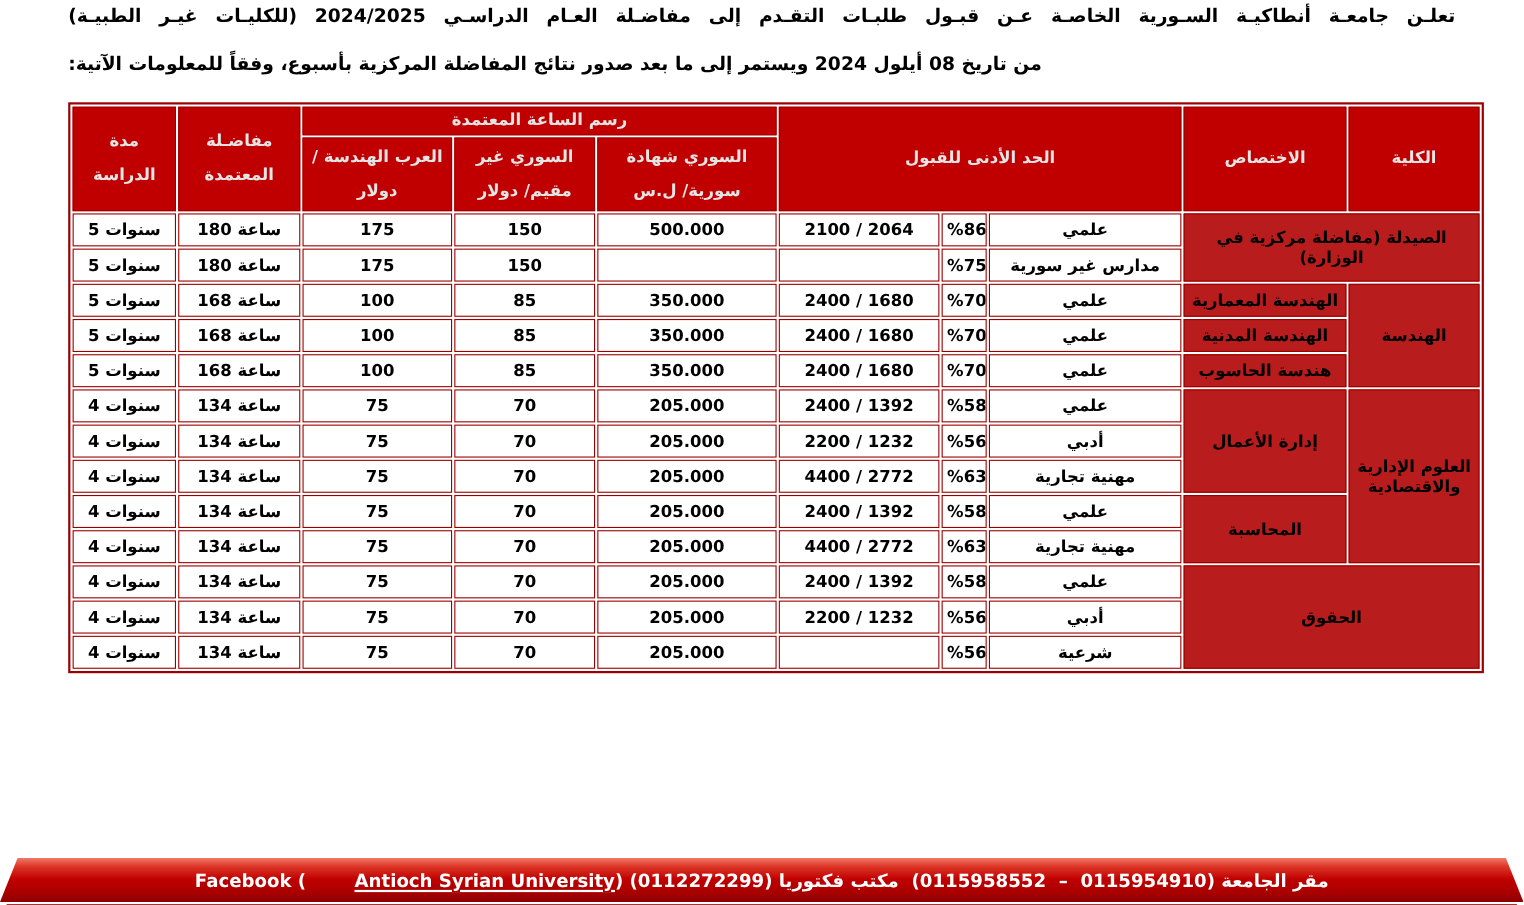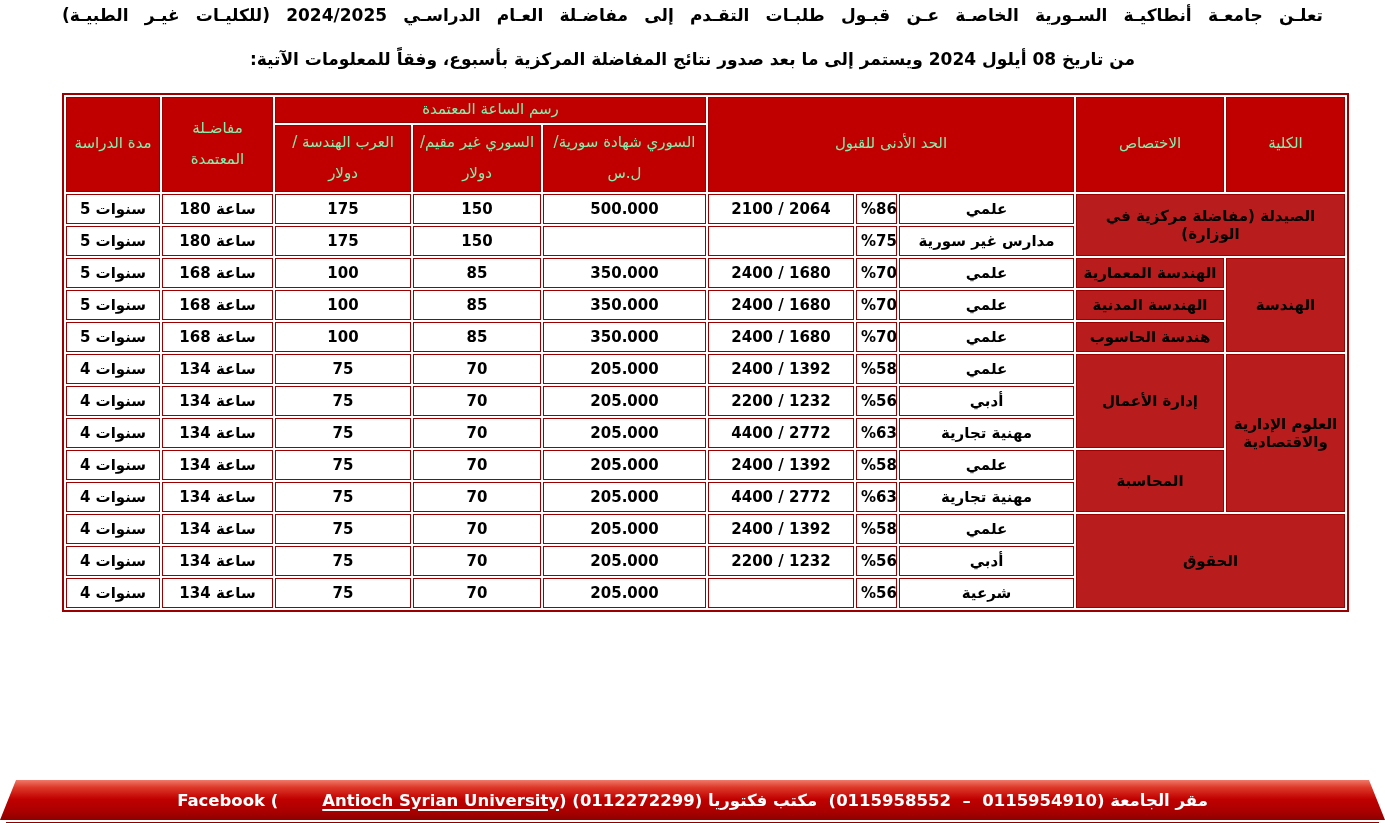--- a/index.html
+++ b/index.html
@@ -34,44 +34,44 @@
 
   .intro {
     direction: rtl;
     color: #000;
     font-weight: bold;
     font-size: 17px;
     margin: 2px 62px 0 62px;
     line-height: 1.55;
   }
   .intro.justify { text-align: justify; text-align-last: justify; }
-  .intro.rightal { text-align: center; margin-top: 18px; }
+  .intro.rightal { text-align: left; margin-top: 18px; }
 
   .tablewrap { margin: 20px 62px 0 62px; }
   table.main {
     direction: rtl;
     width: 1261px;
     table-layout: fixed;
     border-collapse: separate;
     border-spacing: 2px;
     background: #fff;
     border: 2px solid var(--border);
   }
   table.main th, table.main td {
     border: 1.5px solid var(--border);
     text-align: center;
     vertical-align: middle;
     padding: 1px 4px;
     overflow: hidden;
   }
   th.hd {
     background: var(--accent);
-    color: #86efac;
+    color: #e5e5e5;
     font-size: 15px;
-    font-weight: normal;
+    font-weight: bold;
     line-height: 2.1;
   }
   tr.hrowB th { height: 66px; }
   td.cell {
     height: 30px;
     font-size: 15px;
     font-weight: bold;
     color: #000;
     background: #fff;
   }

